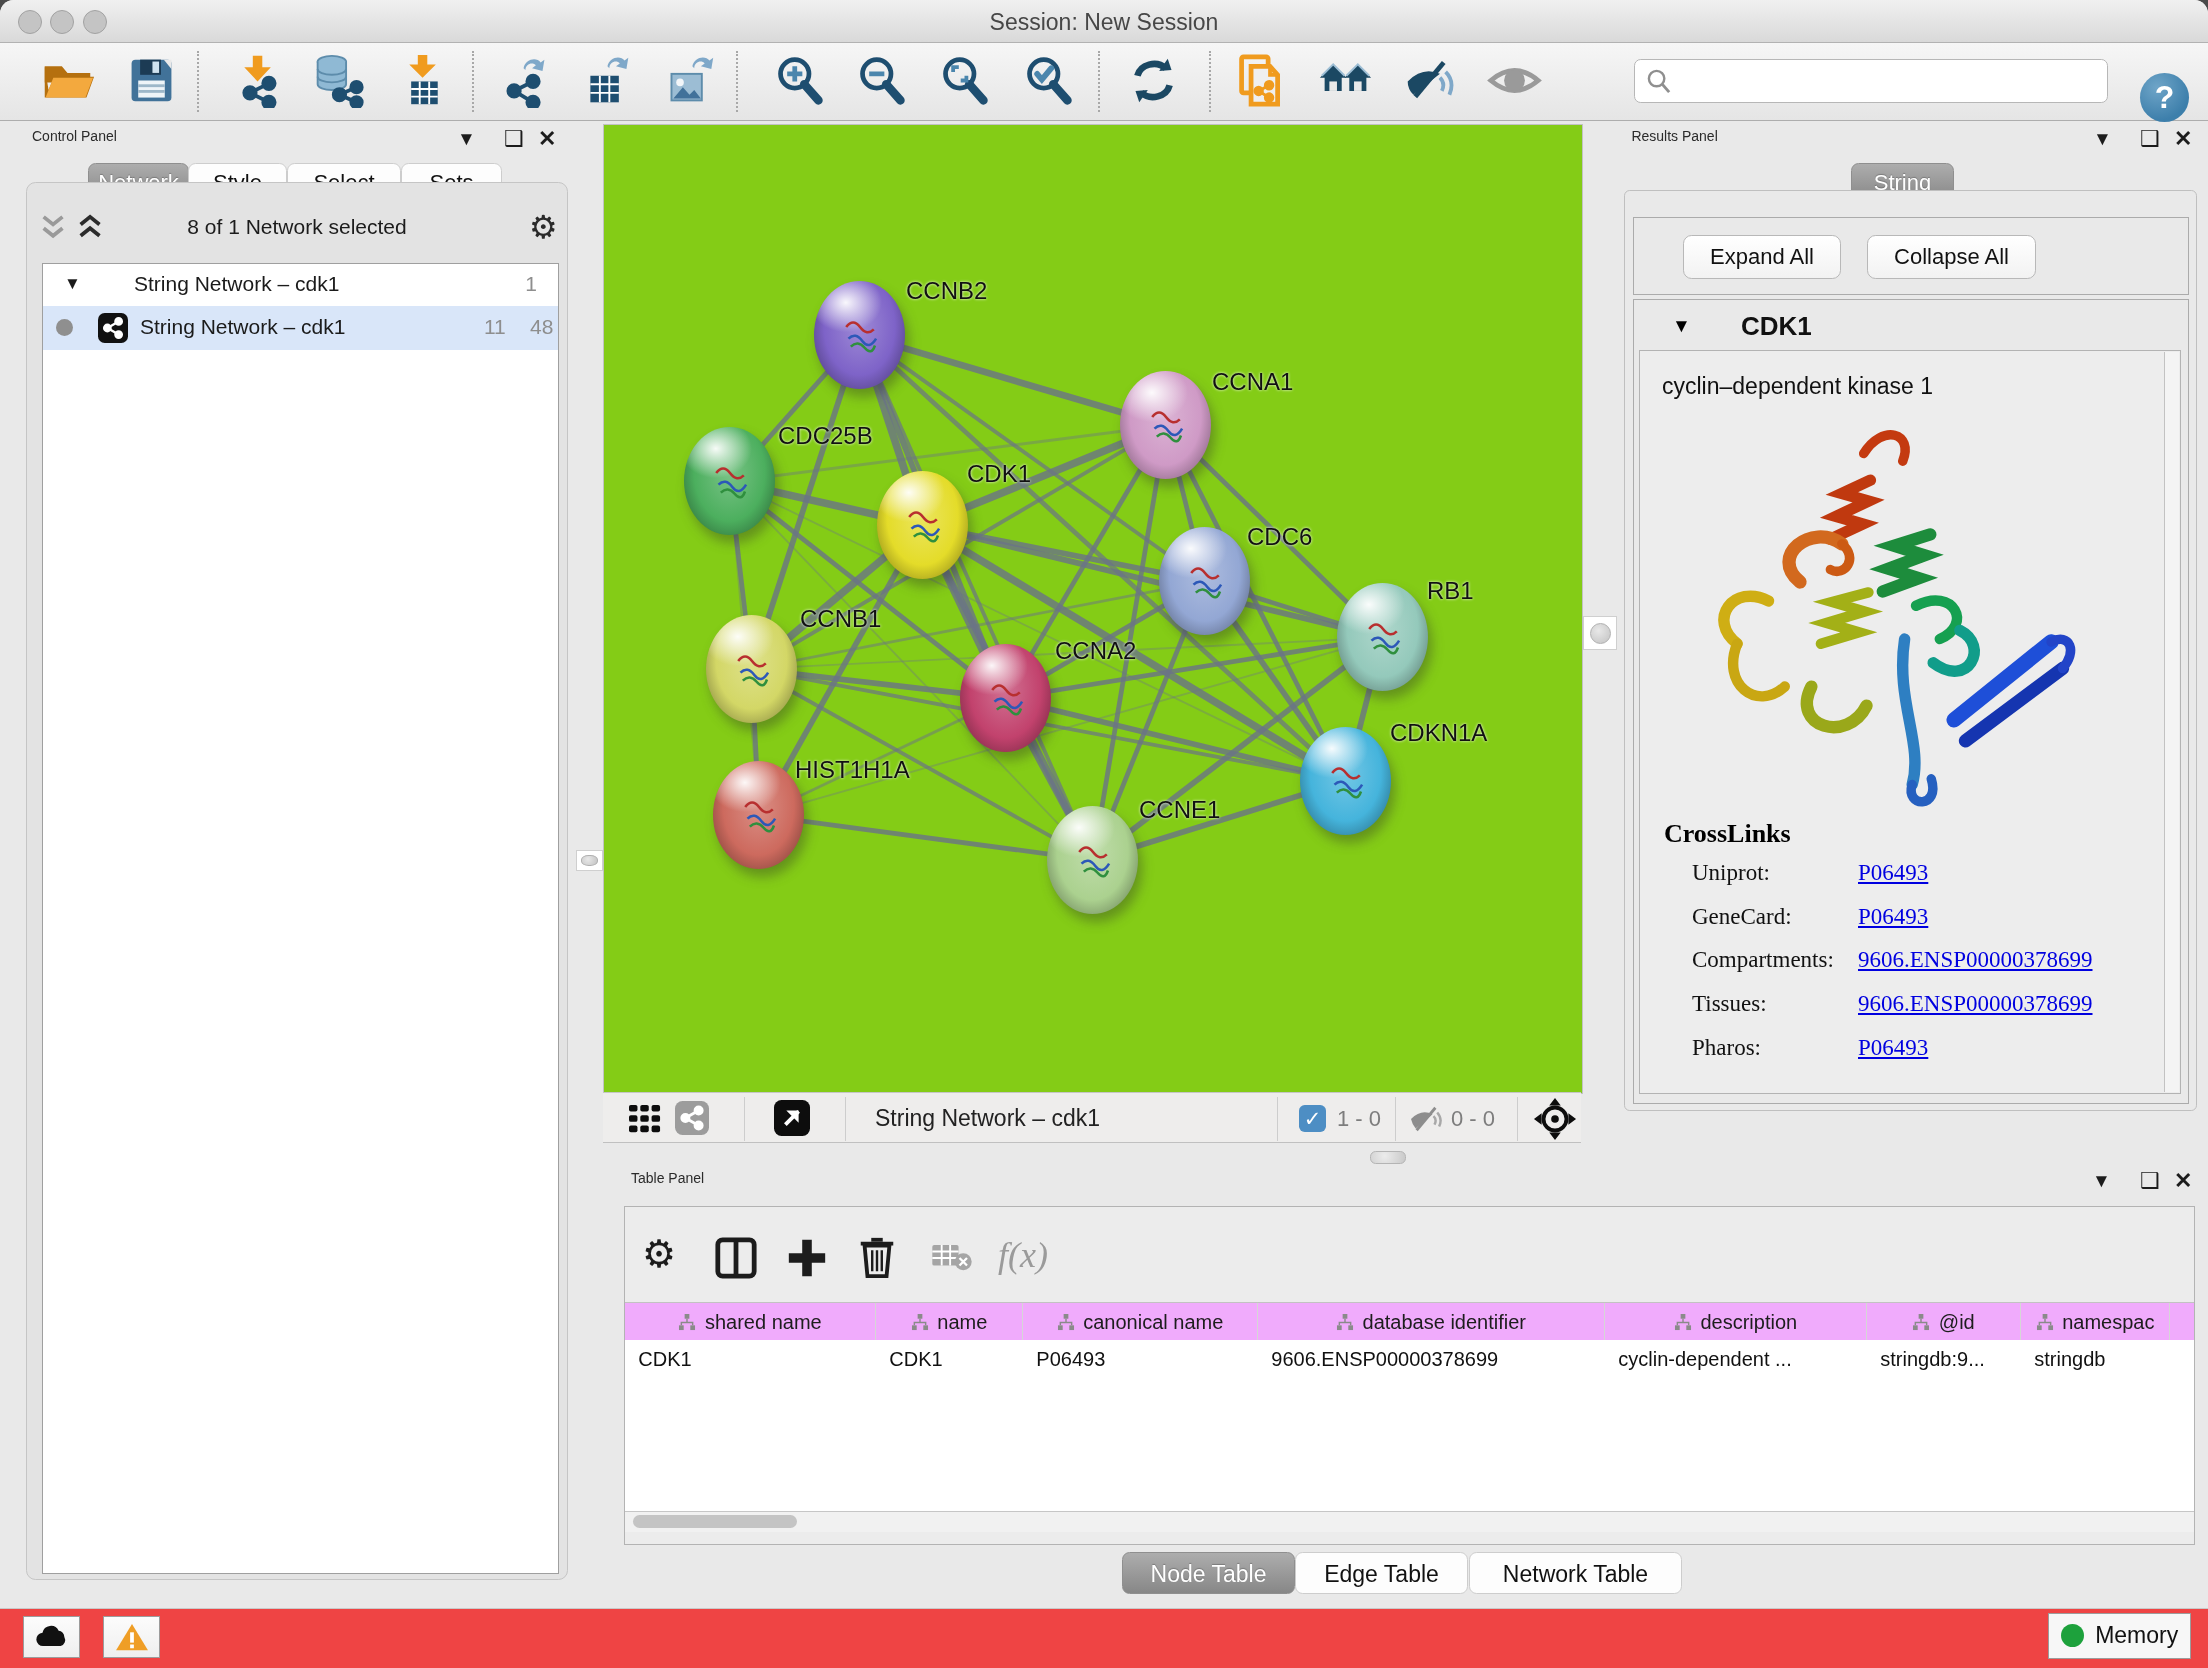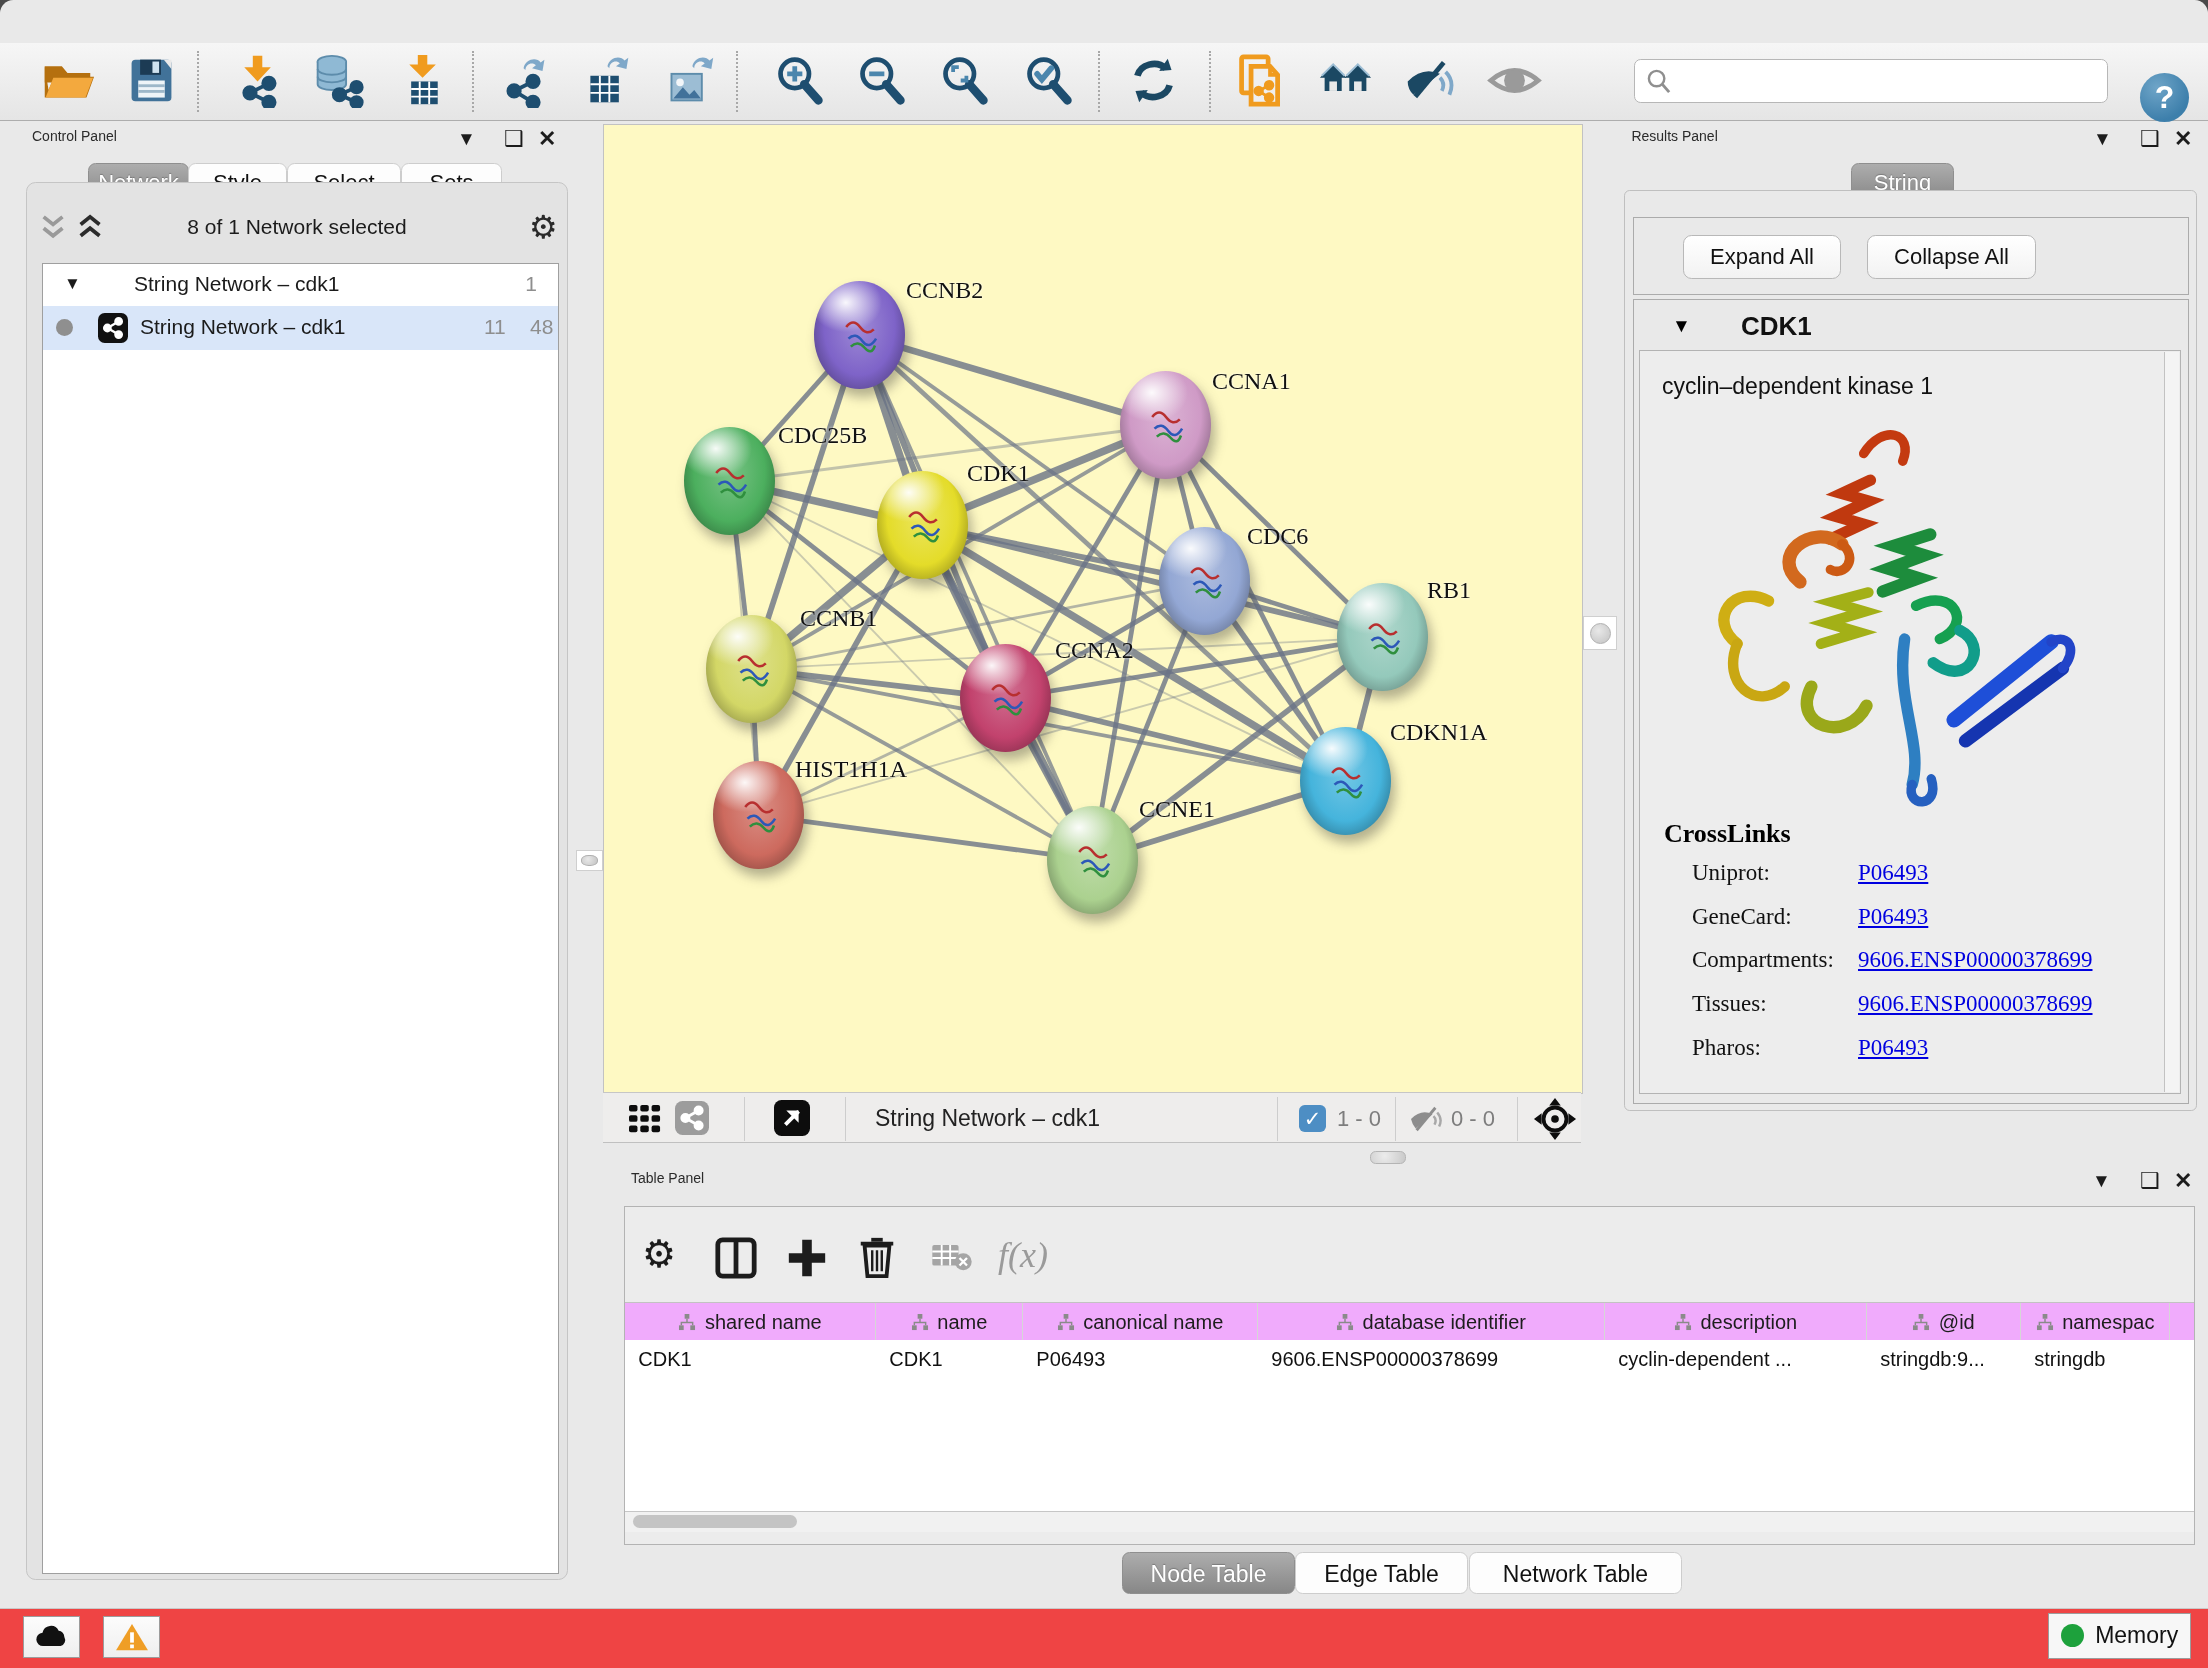--- a/index.html
+++ b/index.html
@@ -28,21 +28,21 @@
 
   
   #cp-container{position:absolute;left:26px;top:182px;width:540px;height:1396px;background:#e3e3e3;border:1px solid #c5c5c5;border-radius:9.5px;}
   #cp-list{position:absolute;left:42px;top:263px;width:517px;height:1311px;background:#fff;border:1px solid #9f9f9f;box-sizing:border-box;}
   .net-row{position:relative;width:100%;height:42px;font-size:21px;color:#1b1b1b;}
   .net-row.child{height:44px;background:#d9e6f9;}
   .gray-num{color:#8e8e8e;}
   .share-badge{position:absolute;width:30px;height:30px;border-radius:6.7px;background:#111;}
 
   
-  #canvas{position:absolute;left:603px;top:124px;width:978px;height:968px;background:#fef9c3;border:1px solid #c2c2c2;box-sizing:content-box;font-family:Liberation Serif, serif;}
+  #canvas{position:absolute;left:603px;top:124px;width:978px;height:968px;background:#84cc16;border:1px solid #c2c2c2;box-sizing:content-box;}
   #edge-layer{position:absolute;left:0;top:0;}
   .node{position:absolute;width:91px;height:108px;border-radius:50%;filter:drop-shadow(4.8px 8.6px 5.7px rgba(40,40,40,.35));}
   .node svg{position:absolute;left:23px;top:30px;}
   .node-label{position:absolute;font-size:24px;color:#111;white-space:nowrap;text-shadow:0 0 2.9px #fff;}
   .gutter-handle{position:absolute;background:#fff;border:1px solid #cfcfcf;display:flex;align-items:center;justify-content:center;}
   .gutter-dot{background:radial-gradient(circle at 40% 35%,#e8e8e8,#c2c2c2);border:1px solid #b0b0b0;border-radius:50%;}
 
   
   #net-strip{position:absolute;left:603px;top:1092px;width:978px;height:51px;background:#eeedec;border-top:1px solid #c6c6c6;border-bottom:1px solid #c0c0c0;box-sizing:border-box;}
   .strip-sep{position:absolute;top:3.8px;height:44px;border-left:1px solid #cdcdcd;}
@@ -82,20 +82,26 @@
   #memory-btn{position:absolute;left:2048px;top:3.8px;width:141px;height:44px;background:#f7f7f7;border:1.9px solid #9c9c9c;display:flex;align-items:center;justify-content:center;gap:11.4px;font-size:23px;color:#111;}
   #memory-dot{width:23px;height:23px;border-radius:50%;background:#1da13c;}
 
   .uniglyph{font-family:"DejaVu Sans",sans-serif;}
 </style>
 </head>
 <body>
 
 <div id="window">
 
+  <div id="titlebar">
+    <div class="tlight" style="left:18px"></div>
+    <div class="tlight" style="left:50px"></div>
+    <div class="tlight" style="left:83px"></div>
+    <div id="win-title">Session: New Session</div>
+  </div>
 
   <div id="toolbar">
     <div class="tbtn" style="left:40px">
       <svg width="55" height="55" viewBox="0 0 58 58">
           <path d="M5 14h18l6 7h24v10H5z" fill="#b5700f"></path>
           <path d="M5 14v33h44l8-22H15l-6 14z" fill="#b5700f"></path>
           <path d="M14 26h42l-8 21H6z" fill="#f3a93e"></path>
         </svg>
     </div>
     <div class="tbtn" style="left:124px">

